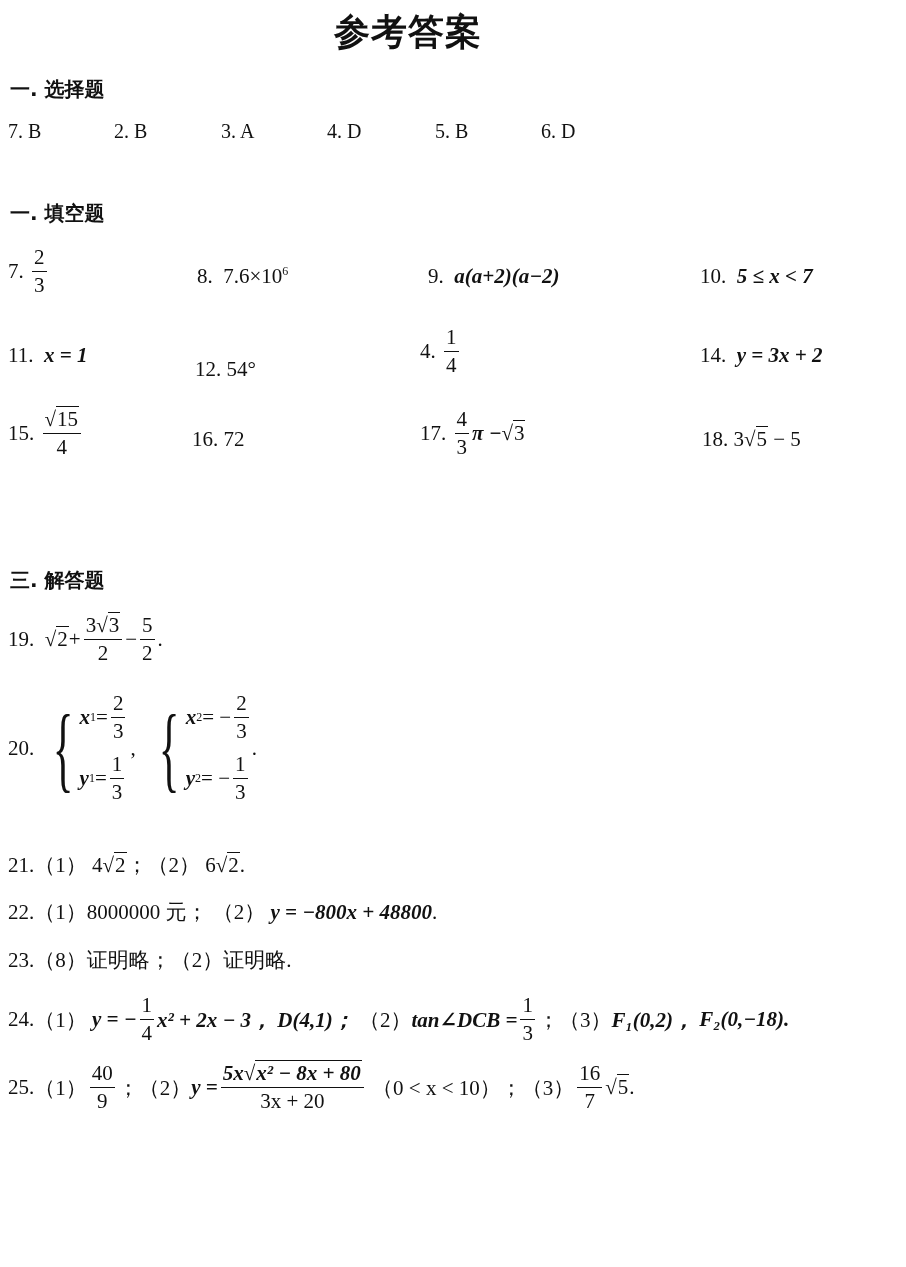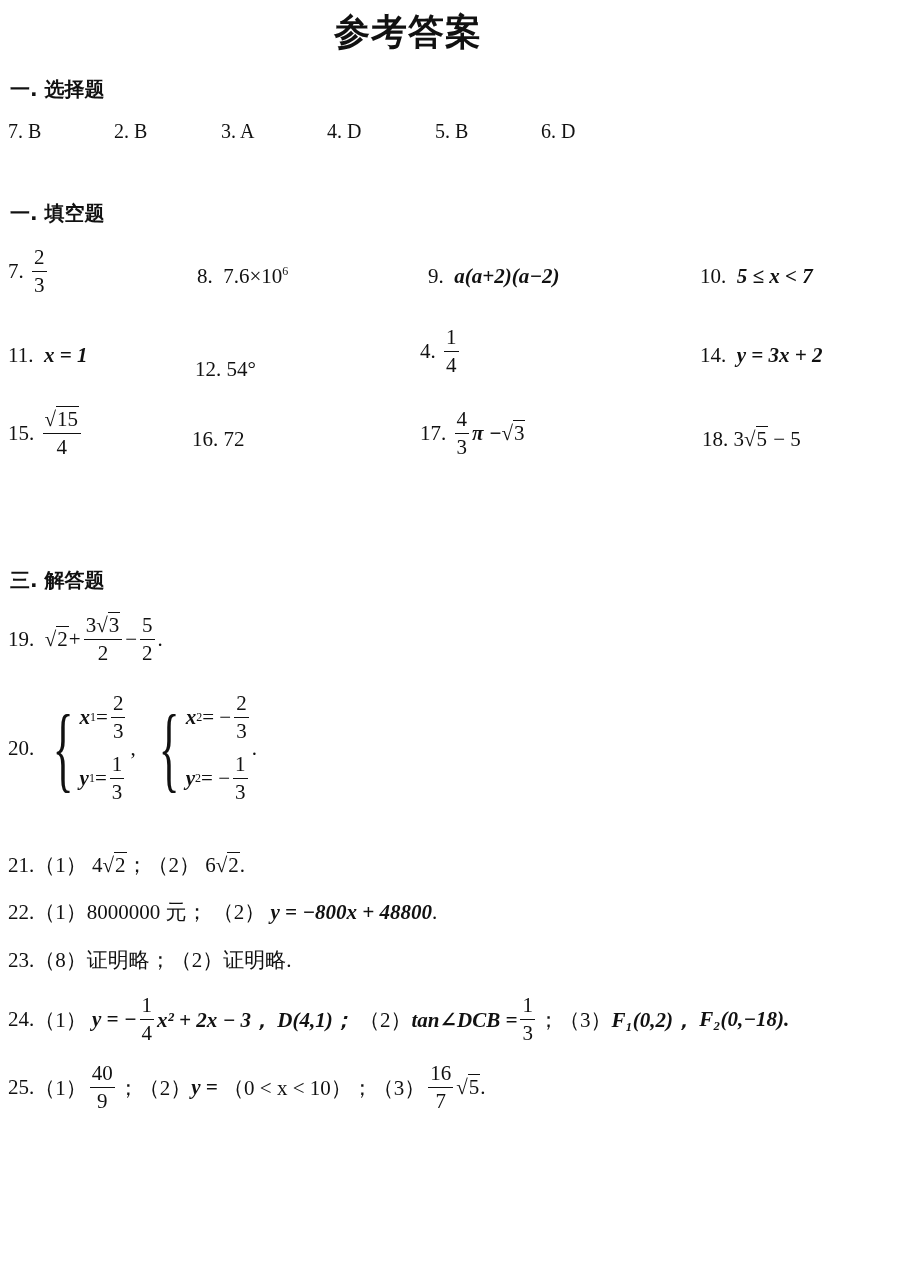--- a/index.html
+++ b/index.html
@@ -201,19 +201,22 @@
     </span><span>；</span><span>（3）</span>
   <i>F₁(0,2)，</i>&nbsp;<i>F₂(0,−18).</i>
 </div>
 
 <div class="abs math row" style="top:1062px;left:8px">
   <span>25.</span><span>（1）</span>
   <span class="frac">
       <span class="num">40</span>
       <span class="den">9</span>
     </span><span>；</span><span>（2）</span>
-  <i>y = </i>&nbsp;
+  <i>y = </i><span class="frac">
+      <span class="num"><i>5x</i>√<span class="sqrt"><i class="rad">x² − 8x + 80</i></span></span>
+      <span class="den">3x + 20</span>
+    </span>&nbsp;
   <span>（0 &lt; x &lt; 10）；</span><span>（3）</span>
   <span class="frac">
       <span class="num">16</span>
       <span class="den">7</span>
     </span>√<span class="sqrt"><span class="rad">5</span></span><span>.</span>
 </div>
 
 </body></html>

